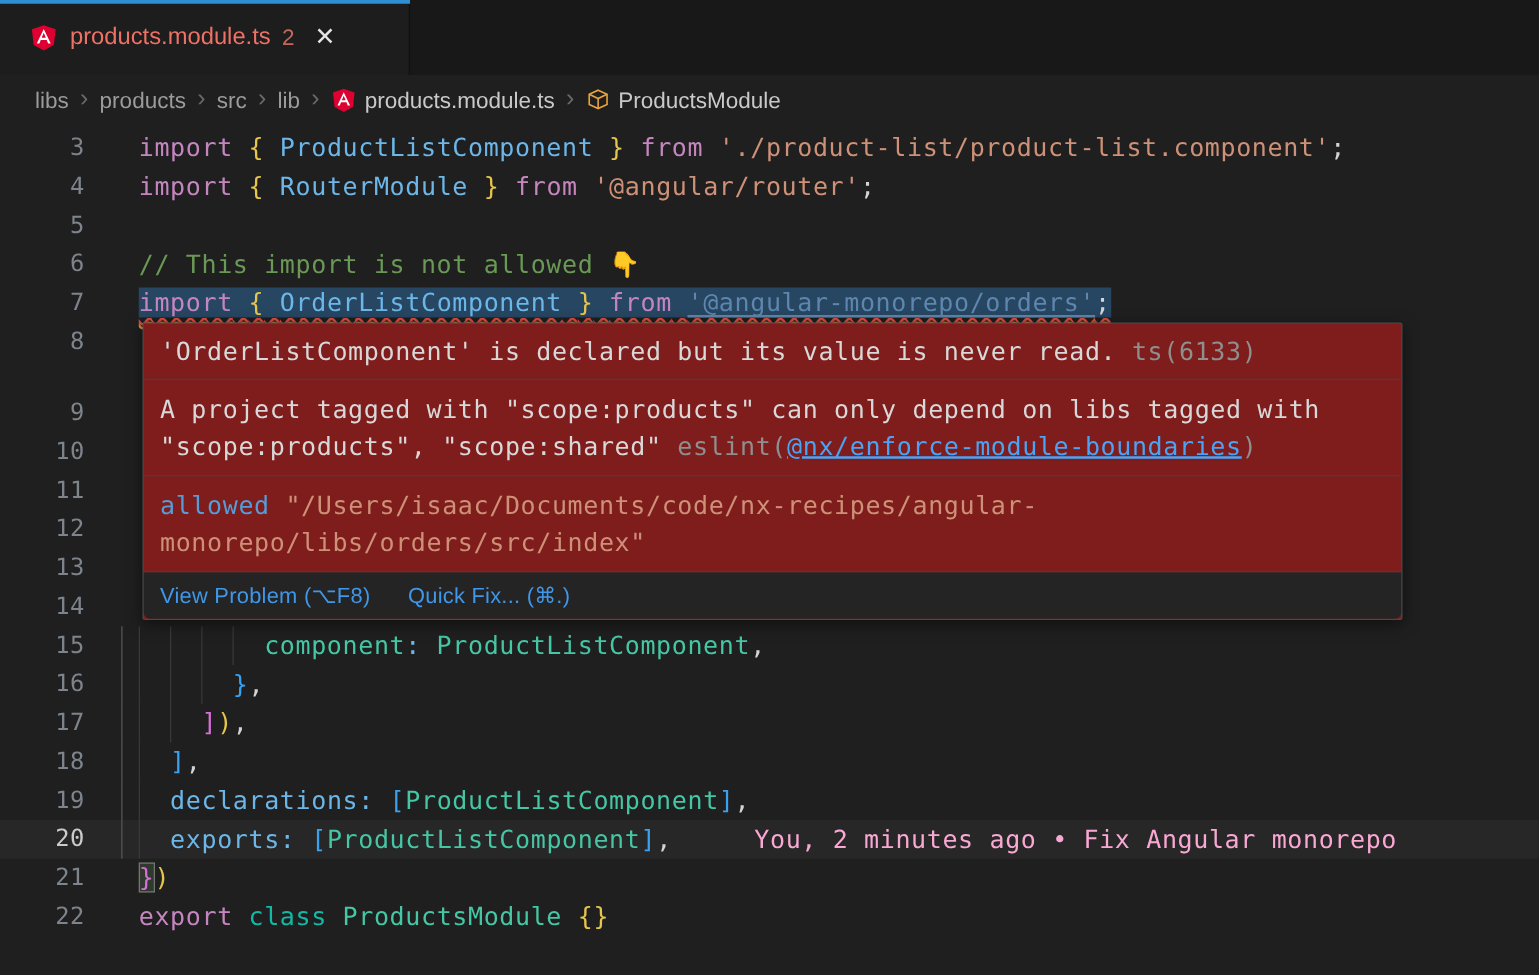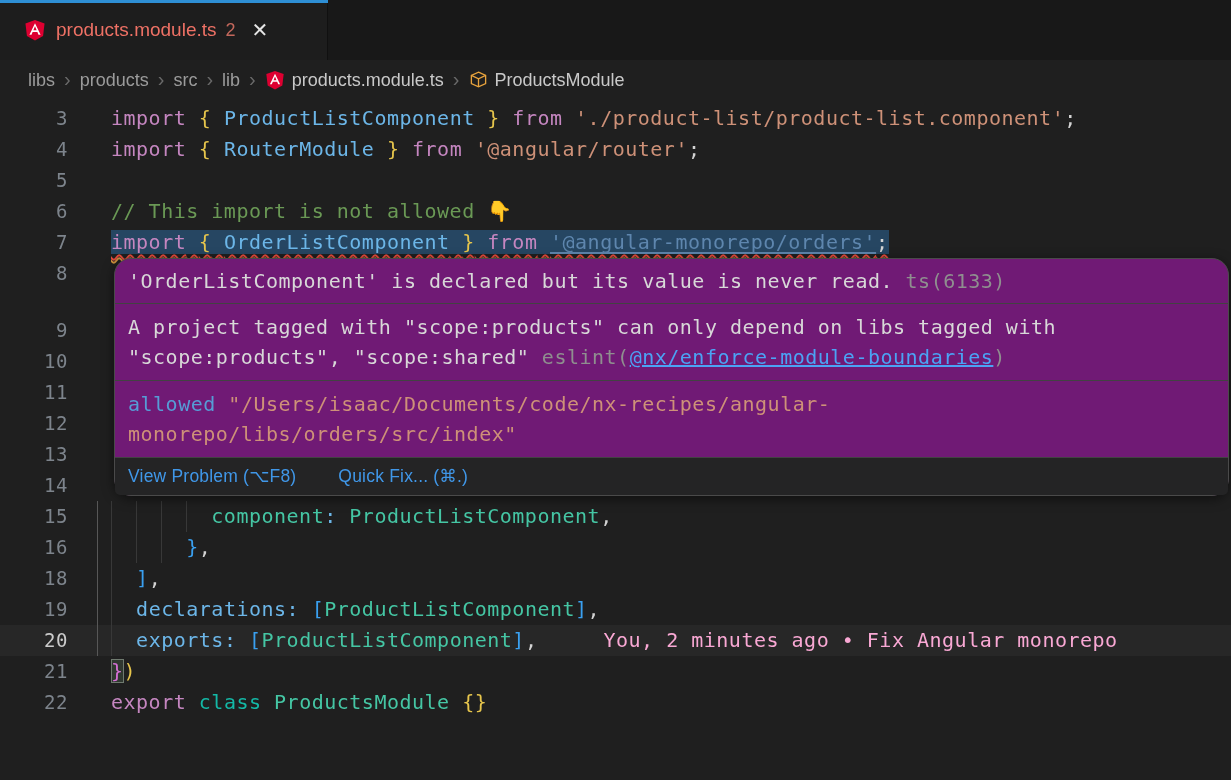--- a/index.html
+++ b/index.html
@@ -43,30 +43,30 @@
   .tk-kw{color:#C586C0}   .tk-kwb{color:#14b8a6}
   .tk-var{color:#6CB6E8}  .tk-pr{color:#6CB6E8}
   .tk-cls{color:#45C6A4}  .tk-str{color:#CE9178}
   .tk-cmt{color:#6A9955}  .tk-fg{color:#D4D4D4}
   .tk-b1{color:#E6C54C}   .tk-b2{color:#D670D6}   .tk-b3{color:#3AA0F0}
   .tk-lnk{color:#5E86AE;text-decoration:underline;text-underline-offset:3px}
   .tk-b2m{color:#D670D6;outline:1px solid #6F7A6F;outline-offset:-1px;background:#303830}
   .tk-emj{letter-spacing:0}
 
   
-  .hover{position:absolute;left:114px;top:158px;width:1115px;box-sizing:border-box;
-         background:#701a75;border:1px solid #4A4A4A;border-radius:17px;
+  .hover{position:absolute;left:114px;top:158px;width:1008px;box-sizing:border-box;
+         background:#7f1d1d;border:1px solid #4A4A4A;border-radius:2px;
          box-shadow:0 3px 12px rgba(0,0,0,.5);z-index:5}
   .hv-sec{padding:7px 13px;line-height:30px;border-bottom:1px solid #424242;color:#D8D8D8}
   .hv-sec.tall{padding:8px 13px}
   .hv-fg{color:#D8D8D8}.hv-dim{color:#8F8F8F}.hv-kwb{color:#569CD6}.hv-str{color:#CE9178}
   .hv-link{color:#4BA3F5;text-decoration:underline;cursor:pointer}
   .hv-actions{padding:6px 13px;background:#242425;border-bottom-left-radius:5px;border-bottom-right-radius:5px;
               font-family:"Liberation Sans","DejaVu Sans",sans-serif;font-size:17.5px;letter-spacing:.2px;
-              color:#4097E8;line-height:25px;display:flex;gap:42px}
+              color:#4097E8;line-height:25px;display:flex;gap:30px}
   .hv-action{cursor:pointer}
 </style>
 </head>
 <body>
 
 <div class="tabbar">
   <div class="tab">
     <div class="tab-accent"></div>
     <span class="cicon" style="display:flex">
       <svg width="22" height="22" viewBox="0 0 24 24">
@@ -131,20 +131,21 @@
       <div class="line"><div class="gutter">8</div><div class="lc"></div></div>
       <div class="gap"></div>
       <div class="line"><div class="gutter">9</div><div class="lc"></div></div>
       <div class="line"><div class="gutter">10</div><div class="lc"></div></div>
       <div class="line"><div class="gutter">11</div><div class="lc"></div></div>
       <div class="line"><div class="gutter">12</div><div class="lc"></div></div>
       <div class="line"><div class="gutter">13</div><div class="lc"></div></div>
       <div class="line"><div class="gutter">14</div><div class="lc"></div></div>
       <div class="line"><div class="gutter">15</div><div class="lc"><span class="guide pair"></span><span class="guide" style="left: 0px;"></span><span class="guide" style="left: 25px;"></span><span class="guide" style="left: 50px;"></span><span class="guide" style="left: 75px;"></span><span class="tk-ws">        </span><span class="tk-cls">component</span><span class="tk-pr">:</span><span class="tk-fg"> </span><span class="tk-cls">ProductListComponent</span><span class="tk-fg">,</span></div></div>
       <div class="line"><div class="gutter">16</div><div class="lc"><span class="guide pair"></span><span class="guide" style="left: 0px;"></span><span class="guide" style="left: 25px;"></span><span class="guide" style="left: 50px;"></span><span class="tk-ws">      </span><span class="tk-b3">}</span><span class="tk-fg">,</span></div></div>
+      <div class="line"><div class="gutter">17</div><div class="lc"><span class="guide pair"></span><span class="guide" style="left: 0px;"></span><span class="guide" style="left: 25px;"></span><span class="tk-ws">    </span><span class="tk-b2">]</span><span class="tk-b1">)</span><span class="tk-fg">,</span></div></div>
       <div class="line"><div class="gutter">18</div><div class="lc"><span class="guide pair"></span><span class="guide" style="left: 0px;"></span><span class="tk-ws">  </span><span class="tk-b3">]</span><span class="tk-fg">,</span></div></div>
       <div class="line"><div class="gutter">19</div><div class="lc"><span class="guide pair"></span><span class="guide" style="left: 0px;"></span><span class="tk-ws">  </span><span class="tk-pr">declarations</span><span class="tk-pr">:</span><span class="tk-fg"> </span><span class="tk-b3">[</span><span class="tk-cls">ProductListComponent</span><span class="tk-b3">]</span><span class="tk-fg">,</span></div></div>
       <div class="line current"><div class="gutter">20</div><div class="lc"><span class="guide pair"></span><span class="guide" style="left: 0px;"></span><span class="tk-ws">  </span><span class="tk-pr">exports</span><span class="tk-pr">:</span><span class="tk-fg"> </span><span class="tk-b3">[</span><span class="tk-cls">ProductListComponent</span><span class="tk-b3">]</span><span class="tk-fg">,</span><span class="blame">You, 2 minutes ago • Fix Angular monorepo</span></div></div>
       <div class="line"><div class="gutter">21</div><div class="lc"><span class="tk-b2m">}</span><span class="tk-b1">)</span></div></div>
       <div class="line"><div class="gutter">22</div><div class="lc"><span class="tk-kw">export</span><span class="tk-fg"> </span><span class="tk-kwb">class</span><span class="tk-fg"> </span><span class="tk-cls">ProductsModule</span><span class="tk-fg"> </span><span class="tk-b1">{}</span></div></div>
     </div>
 
   <div class="hover">
     <div id="hover-rows">
         <div class="hv-sec"><span class="hv-fg">'OrderListComponent' is declared but its value is never read.</span><span class="hv-dim"> ts(6133)</span></div>

